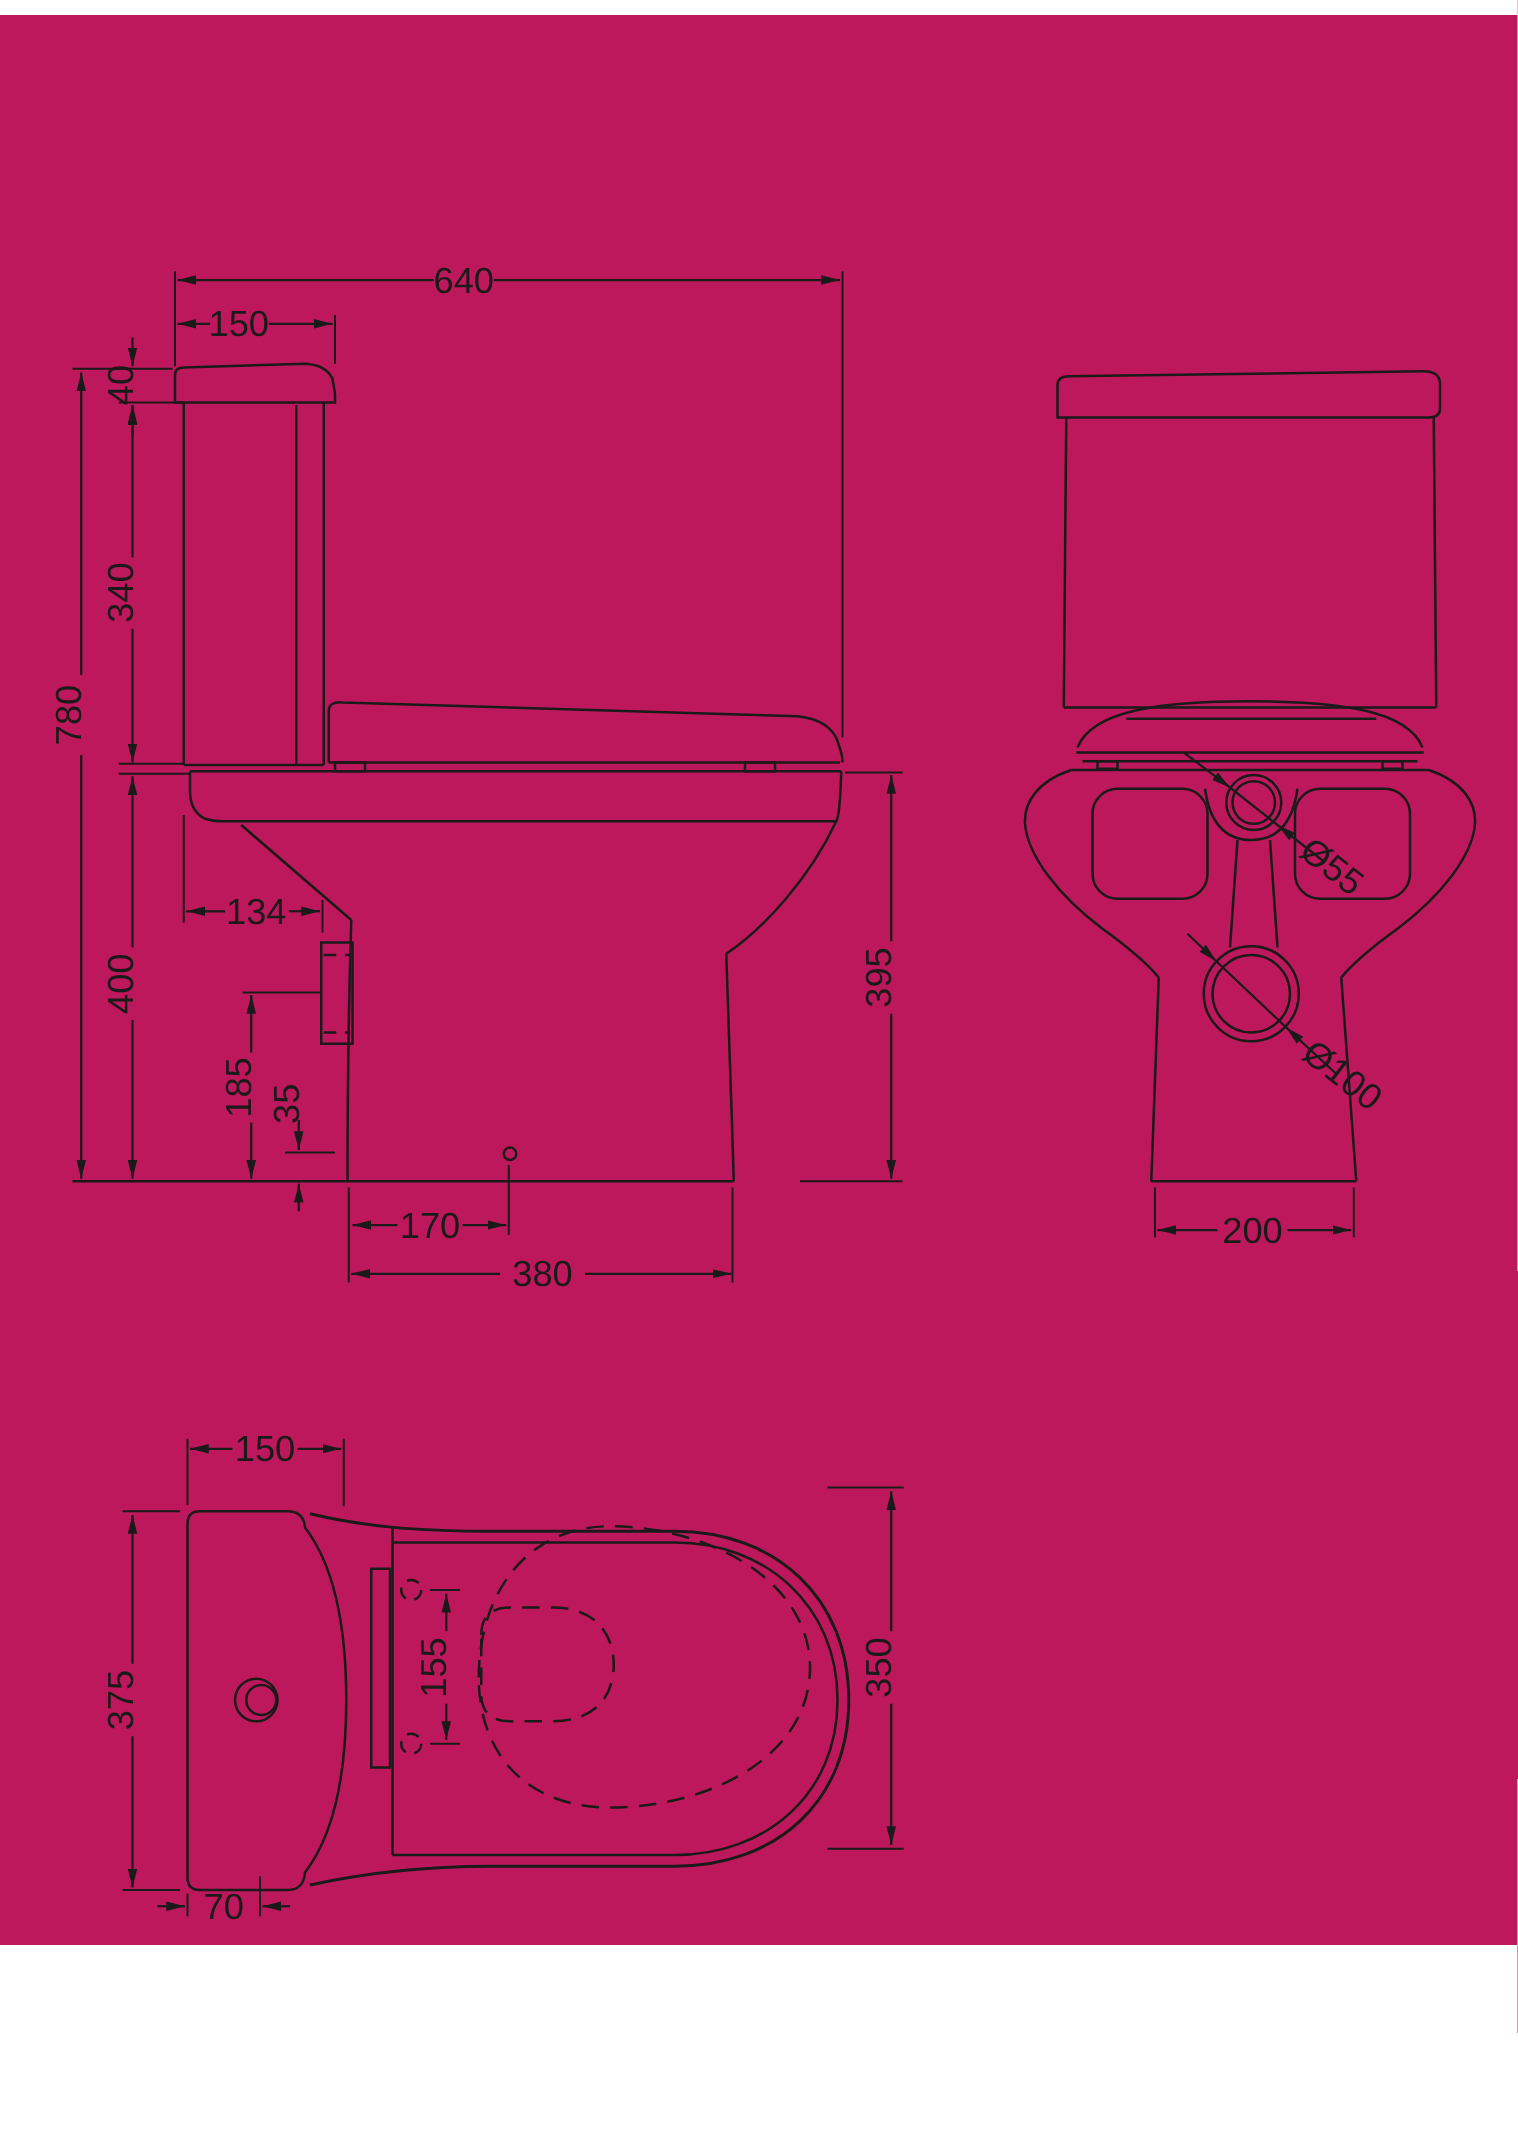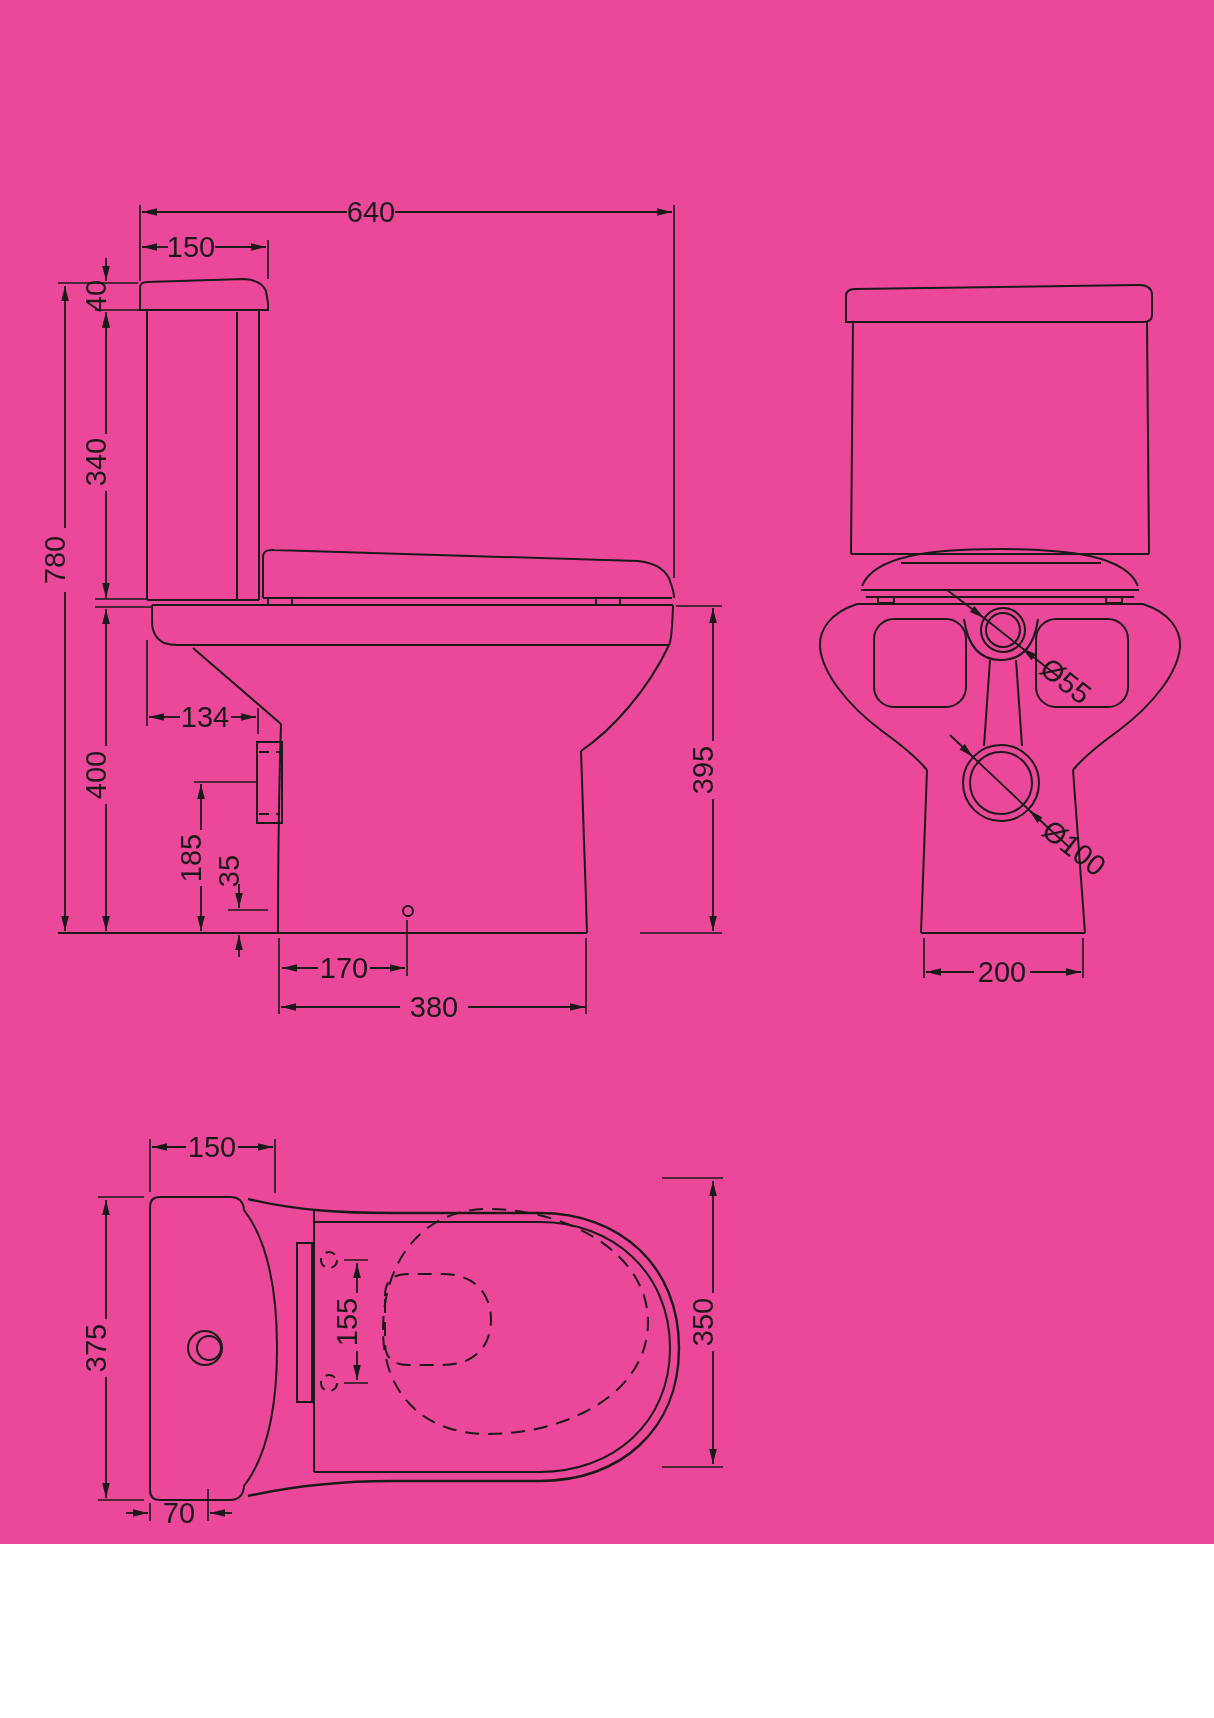--- a/index.html
+++ b/index.html
@@ -1,16 +1,16 @@
 <!DOCTYPE html>
 <html><head>
 <meta charset="utf-8">
 <style>
   html,body{margin:0;padding:0;background:#ffffff;}
-  .page{position:relative;width:1214px;height:1544px;background:#ec4899;overflow:hidden;}
+  .page{position:relative;width:1214px;height:1544px;background:#be185d;overflow:hidden;margin-top:12px;}
   svg{display:block;}
   .dim-text{font-family:"Liberation Sans", sans-serif;font-size:29px;fill:#1a1a1a;}
   .obj{stroke:#1a1a1a;stroke-width:2;fill:none;}
   .obj-thick{stroke:#1a1a1a;stroke-width:2.4;fill:none;}
   .dashed{stroke:#1a1a1a;stroke-width:2;fill:none;stroke-dasharray:14 9;}
   .dash-small{stroke:#1a1a1a;stroke-width:2;fill:none;stroke-dasharray:10 7;}
   .dim{stroke:#1a1a1a;stroke-width:1.8;fill:none;}
   .ext{stroke:#1a1a1a;stroke-width:1.6;fill:none;}
 </style>
 </head>

